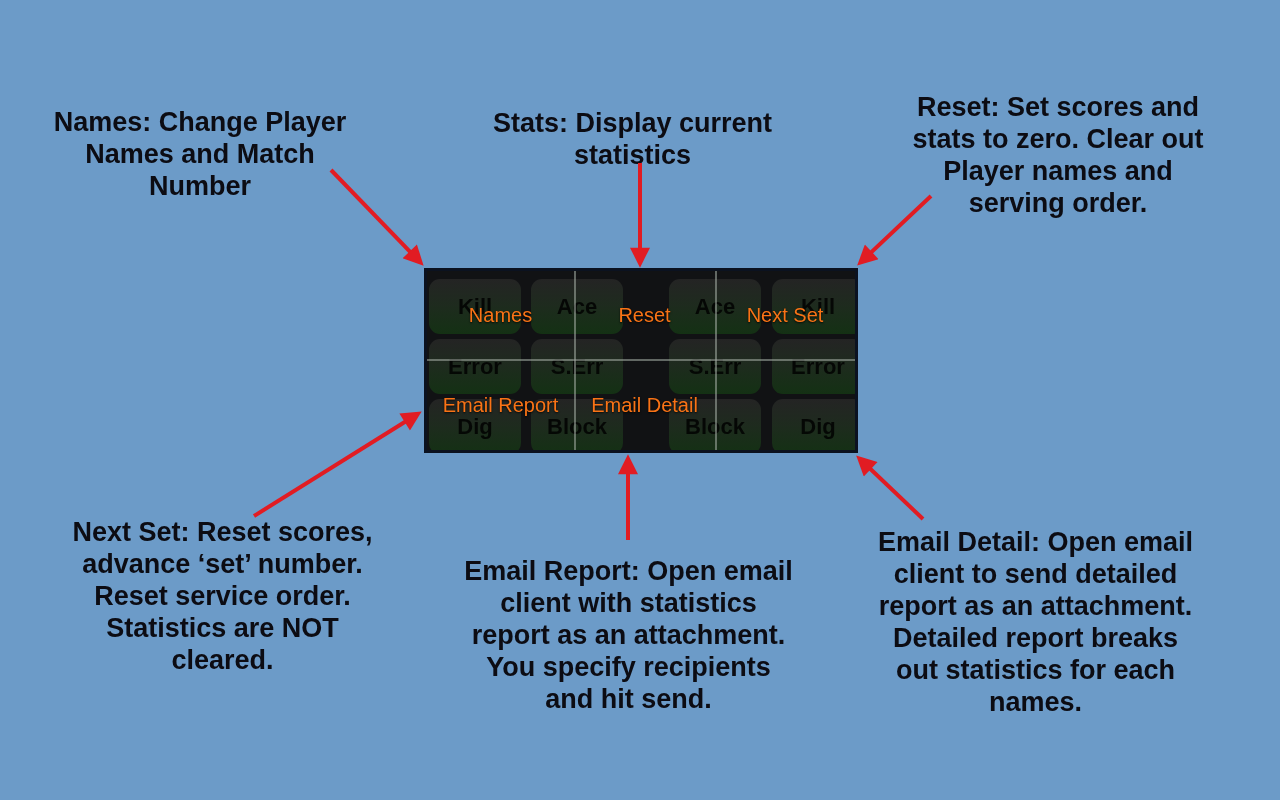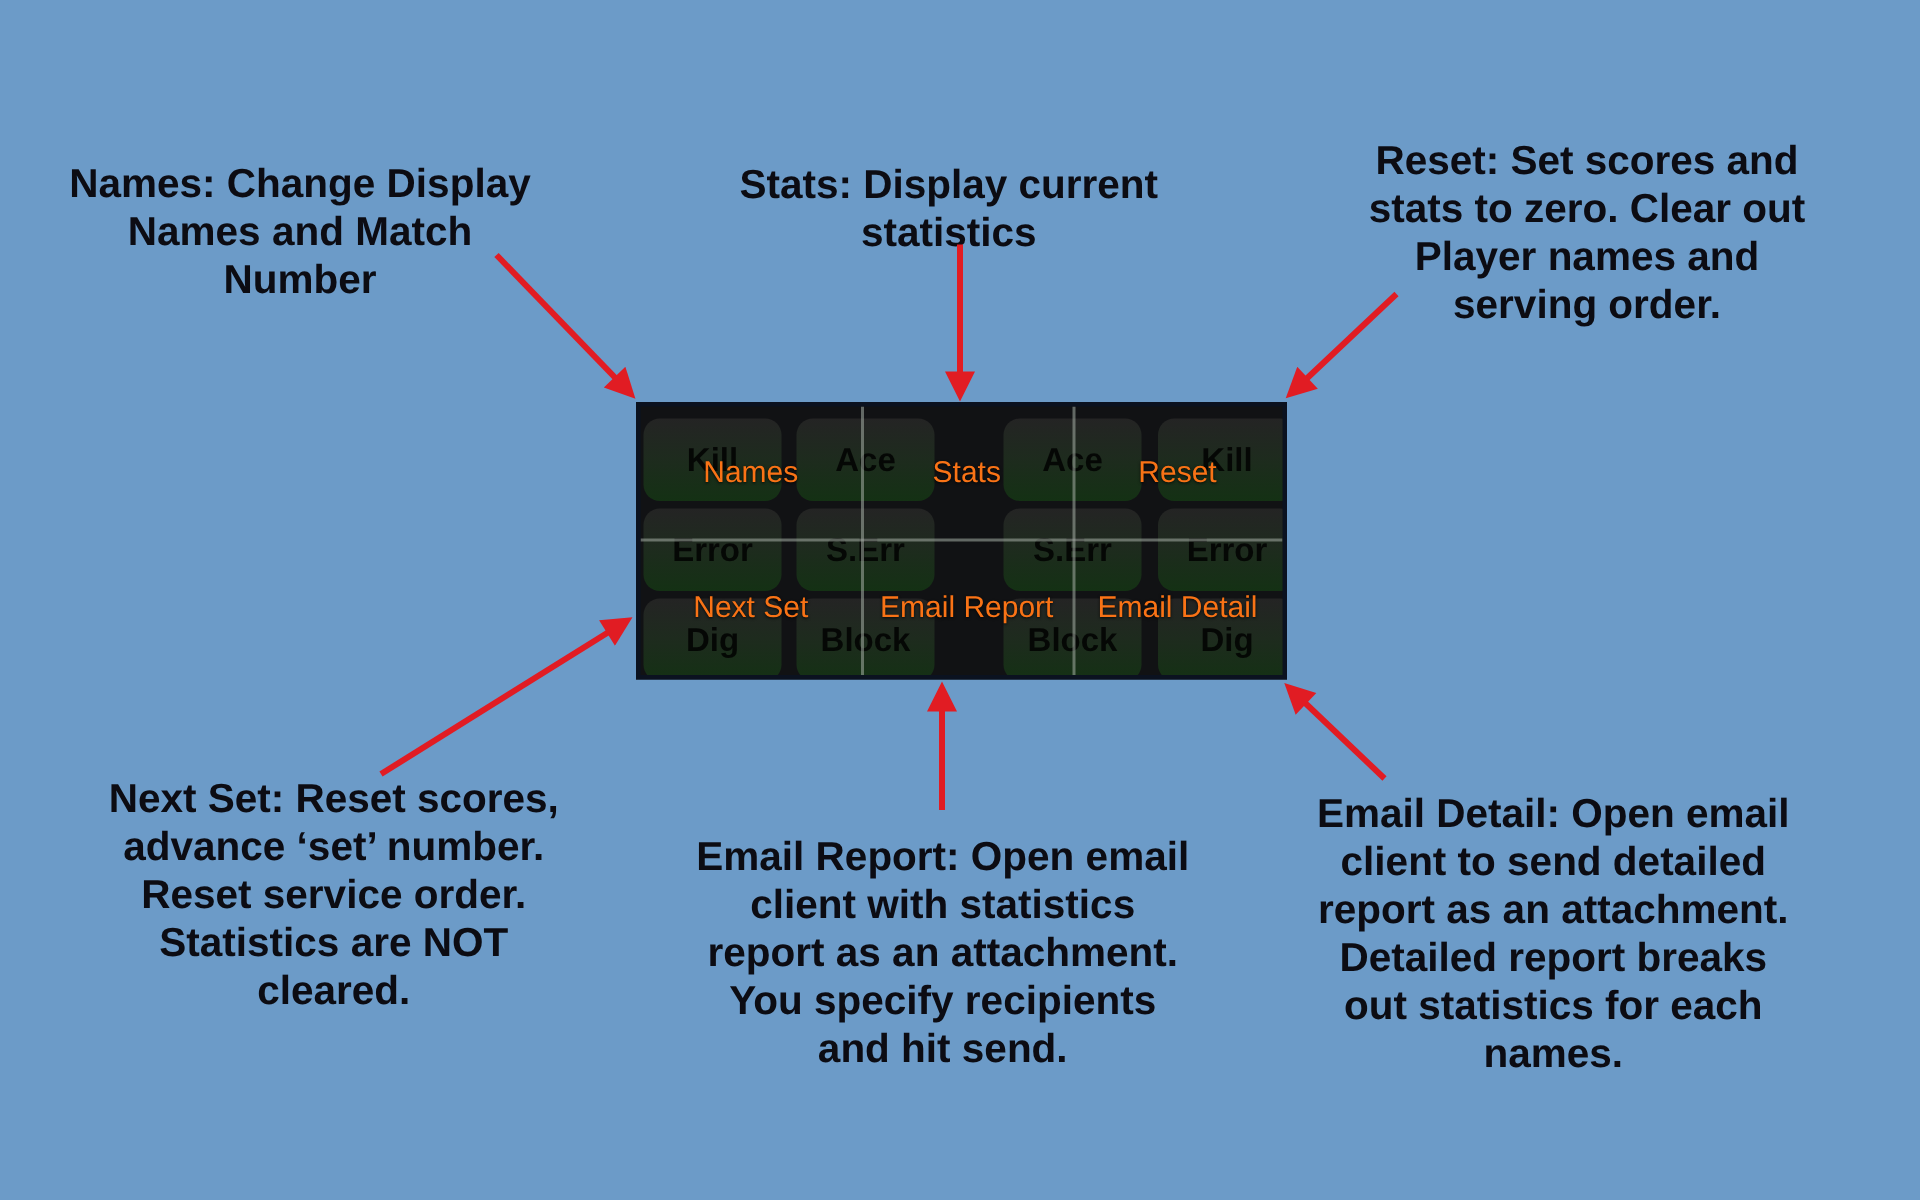--- a/index.html
+++ b/index.html
@@ -88,21 +88,21 @@
     z-index: 6;
     pointer-events: none;
   }
 </style>
 </head>
 <body>
 
 <div class="slide">
 
   <div class="note" style="left:10px; top:106px; width:380px;">
-    <div class="note-line">Names: Change Display</div>
+    <div class="note-line">Names: Change Player</div>
     <div class="note-line">Names and Match</div>
     <div class="note-line">Number</div>
   </div>
 
   <div class="note" style="left:450px; top:83px; width:365px;margin-top:24px;">
     <div class="note-line">Stats: Display current</div>
     <div class="note-line">statistics</div>
   </div>
 
   <div class="note" style="left:30px; top:516px; width:385px;">
@@ -153,21 +153,20 @@
     <div class="sb-btn" style="left:104px; top:128px;">Block</div>
     <div class="sb-btn" style="left:242px; top:128px;">Block</div>
     <div class="sb-btn" style="left:345px; top:128px;">Dig</div>
 
     <div class="gridline vline" style="left:147px;"></div>
     <div class="gridline vline" style="left:288px;"></div>
     <div class="gridline hline" style="top:88px;"></div>
 
     <div class="menu-grid">
       <div class="menu-item">Names</div>
-      <div class="menu-item">Stats</div>
       <div class="menu-item">Reset</div>
       <div class="menu-item">Next Set</div>
       <div class="menu-item">Email Report</div>
       <div class="menu-item">Email Detail</div>
     </div>
   </div>
 
   <svg class="arrows" width="1280" height="800" viewBox="0 0 1280 800">
     <defs>
       <marker id="ah" viewBox="0 0 6 6" markerWidth="5.5" markerHeight="5" refX="4" refY="3" orient="auto">

